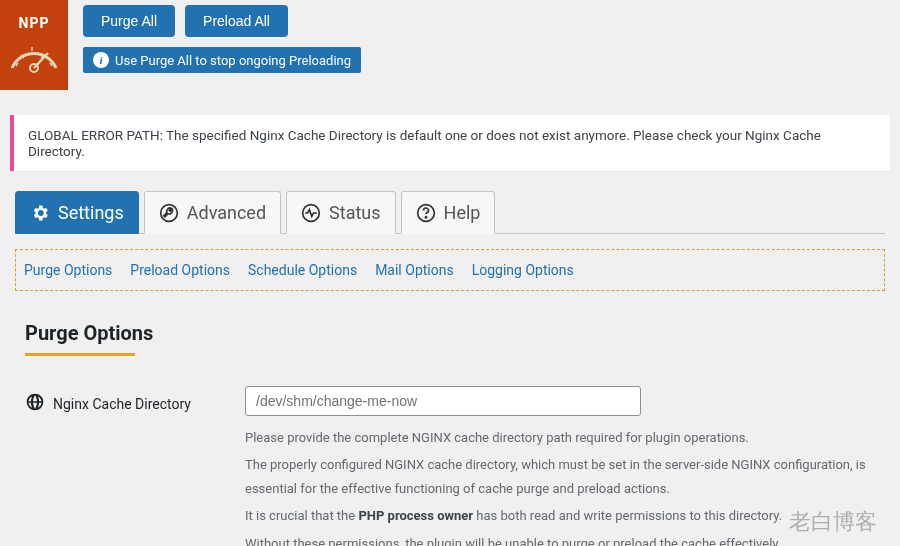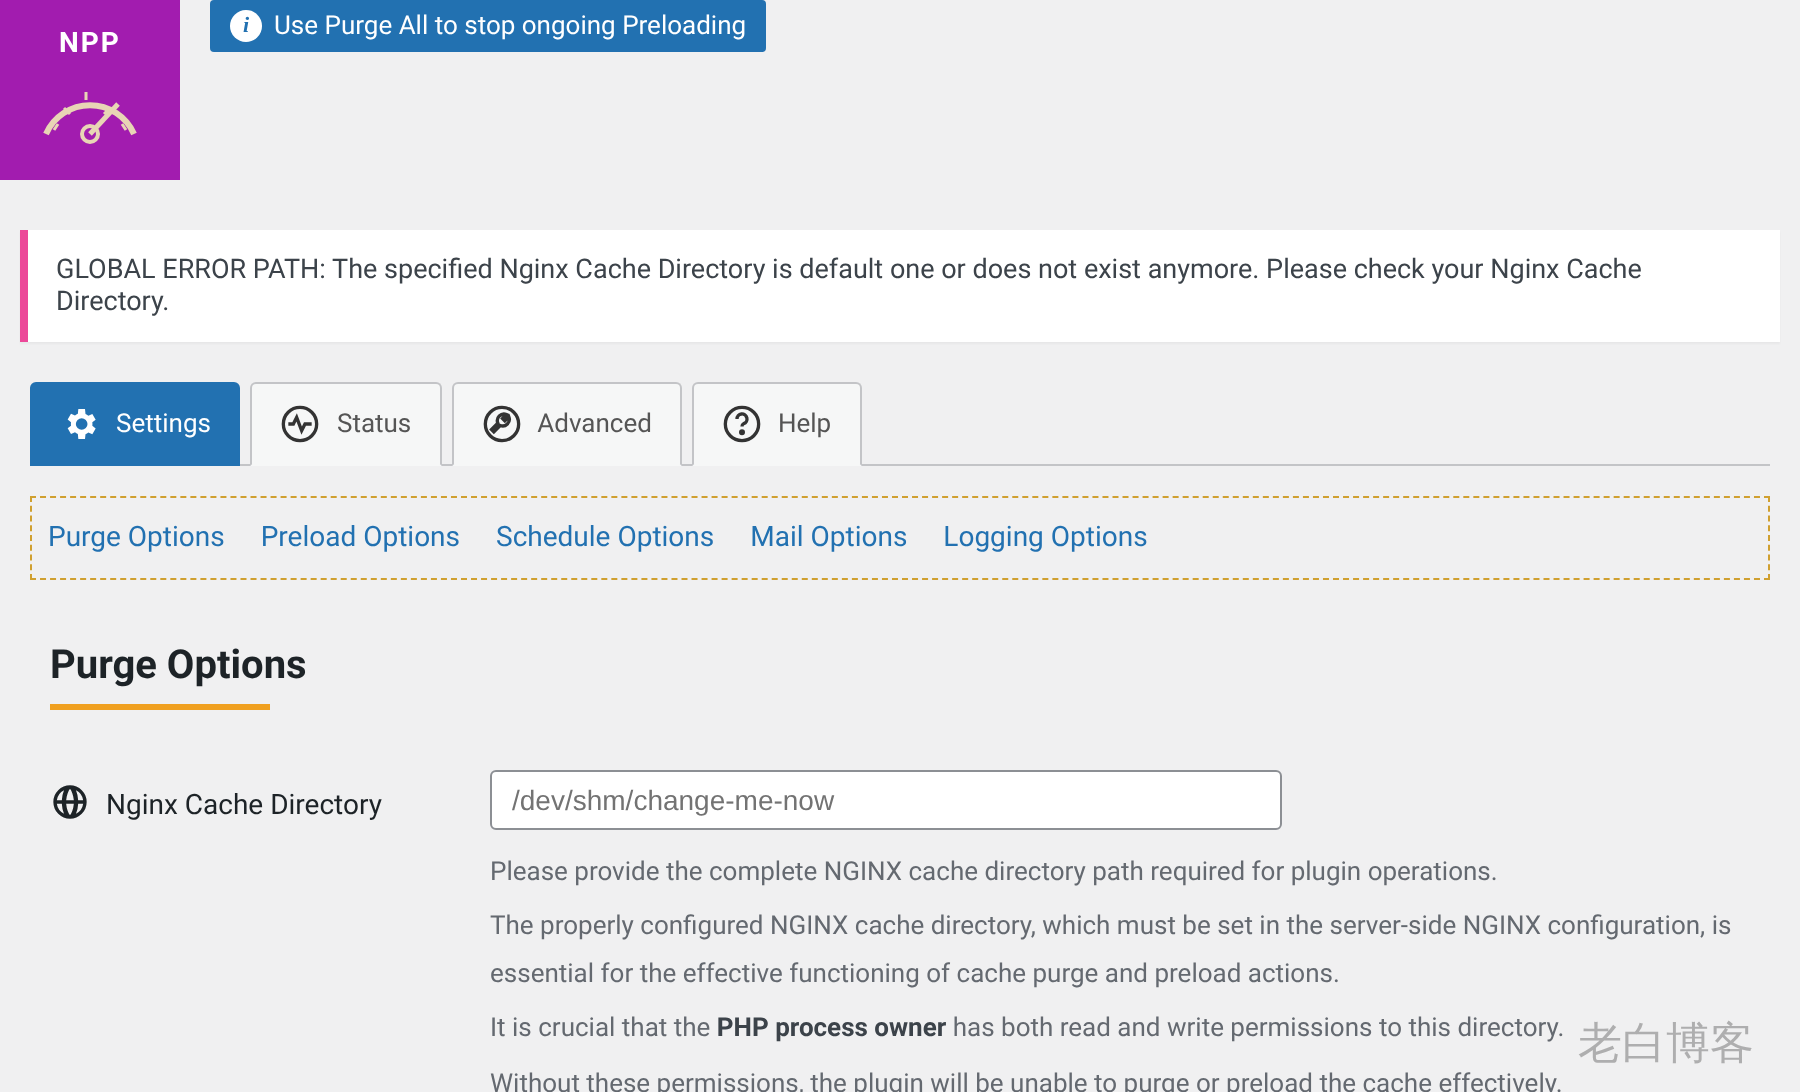--- a/index.html
+++ b/index.html
@@ -9,23 +9,23 @@
       color: #3c434a;
       width: 900px;
       font-size: 14px;
     }
     .header-row {
       display: flex;
       align-items: flex-start;
       padding: 0 0 10px 0;
     }
     .logo-box {
-      width: 90px;
+      width: 68px;
       height: 90px;
-      background: #a21caf;
+      background: #c2410c;
       display: flex;
       align-items: center;
       justify-content: center;
       margin-right: 15px;
       position: relative;
     }
     .logo-inner { text-align: center; }
     .logo-npp {
       color: #fff;
       font-weight: bold;
@@ -83,21 +83,21 @@
       border-bottom: 1px solid #c3c4c7;
     }
     .tab {
       background: #f6f7f7;
       border: 1px solid #c3c4c7;
       border-bottom: 1px solid #f6f7f7;
       padding: 10px 14px;
       display: flex;
       align-items: center;
       gap: 8px;
-      font-size: 13px;
+      font-size: 18px;
       cursor: pointer;
       margin-bottom: -1px;
       border-top-left-radius: 3px;
       border-top-right-radius: 3px;
       color: #555;
       text-align: right;
     }
     .tab.active {
       background: #2271b1;
       color: #fff;
@@ -190,20 +190,24 @@
       <div class="logo-npp">NPP</div>
       <svg class="gauge-svg" viewBox="0 0 60 40">
         <path d="M 8 35 A 24 24 0 0 1 52 35" fill="none" stroke="#e8d5b5" stroke-width="3"></path>
         <circle cx="30" cy="35" r="4" fill="none" stroke="#e8d5b5" stroke-width="2"></circle>
         <line x1="30" y1="35" x2="44" y2="20" stroke="#e8d5b5" stroke-width="2.5"></line>
         <path d="M 12 33 L 14 30 M 17 22 L 20 25 M 28 14 L 28 18 M 40 22 L 37 25 M 48 33 L 46 30" stroke="#e8d5b5" stroke-width="1.5"></path>
       </svg>
     </div>
   </div>
   <div>
+    <div class="btn-row">
+      <button class="btn-primary">Purge All</button>
+      <button class="btn-primary">Preload All</button>
+    </div>
     <div class="info-banner">
       <span class="info-icon-circle">i</span>
       <span>Use Purge All to stop ongoing Preloading</span>
     </div>
   </div>
 </div>
 
 <div class="error-notice">
   <span>GLOBAL ERROR PATH: The specified Nginx Cache Directory is default one or does not exist anymore. Please check your Nginx Cache Directory.</span>
 </div>
@@ -215,33 +219,33 @@
         <svg viewBox="0 0 24 24" width="20" height="20" fill="#fff">
             <path d="M19.4 13a7.5 7.5 0 0 0 0-2l2-1.6-2-3.4-2.4 1a7.6 7.6 0 0 0-1.7-1L15 3h-4l-.3 2.9a7.6 7.6 0 0 0-1.7 1l-2.4-1-2 3.4L6.6 11a7.5 7.5 0 0 0 0 2l-2 1.6 2 3.4 2.4-1a7.6 7.6 0 0 0 1.7 1L11 21h4l.3-2.9a7.6 7.6 0 0 0 1.7-1l2.4 1 2-3.4zM13 15.5A3.5 3.5 0 1 1 16.5 12 3.5 3.5 0 0 1 13 15.5z"></path>
           </svg>
       </span>
       <span>Settings</span>
     </div>
     <div class="tab">
       <span class="tab-icon">
         <svg viewBox="0 0 24 24" width="20" height="20" fill="none" stroke="#333" stroke-width="2">
             <circle cx="12" cy="12" r="10"></circle>
-            <path d="M5 12h3l2-4 3 8 2-4h4"></path>
-          </svg>
-      </span>
-      <span>Status</span>
+            <path d="M14.7 6.3a4 4 0 0 0-5.2 5.2l-3.8 3.8 1.4 1.4 3.8-3.8a4 4 0 0 0 5.2-5.2l-2.4 2.4-1.4-1.4z"></path>
+          </svg>
+      </span>
+      <span>Advanced</span>
     </div>
     <div class="tab">
       <span class="tab-icon">
         <svg viewBox="0 0 24 24" width="20" height="20" fill="none" stroke="#333" stroke-width="2">
             <circle cx="12" cy="12" r="10"></circle>
-            <path d="M14.7 6.3a4 4 0 0 0-5.2 5.2l-3.8 3.8 1.4 1.4 3.8-3.8a4 4 0 0 0 5.2-5.2l-2.4 2.4-1.4-1.4z"></path>
-          </svg>
-      </span>
-      <span>Advanced</span>
+            <path d="M5 12h3l2-4 3 8 2-4h4"></path>
+          </svg>
+      </span>
+      <span>Status</span>
     </div>
     <div class="tab">
       <span class="tab-icon">
         <svg viewBox="0 0 24 24" width="20" height="20" fill="none" stroke="#333" stroke-width="2">
             <circle cx="12" cy="12" r="10"></circle>
             <path d="M9 9a3 3 0 1 1 4 2.8c-.7.4-1 1-1 1.7"></path>
             <circle cx="12" cy="17" r="0.8" fill="#333"></circle>
           </svg>
       </span>
       <span>Help</span>

